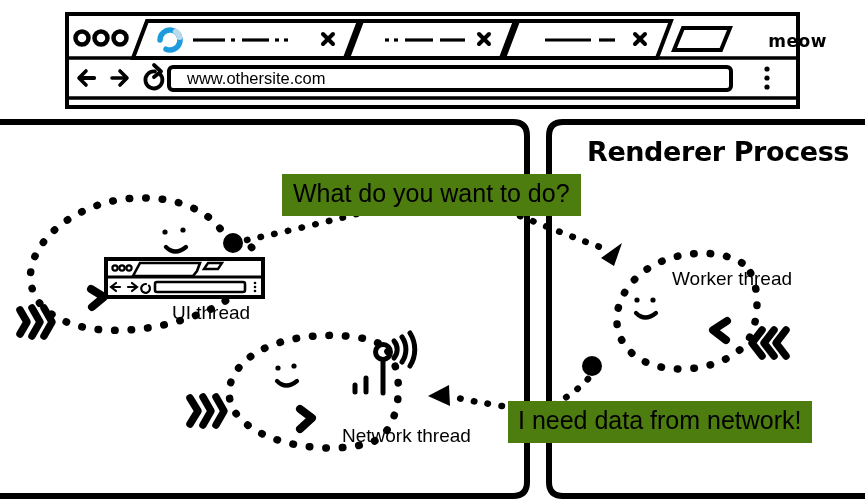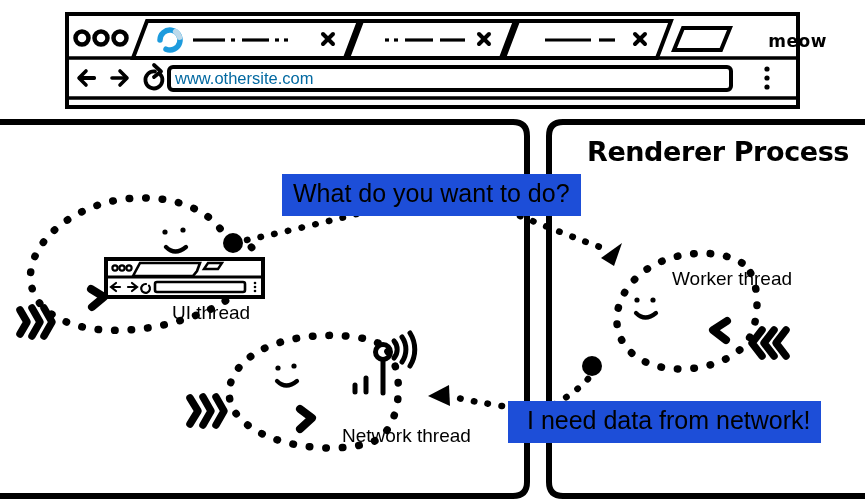--- a/index.html
+++ b/index.html
@@ -28,24 +28,24 @@
     position: absolute;
     right: 12px; top: 19px;
     font-size: 17px;
     letter-spacing: 0.5px;
     font-family: "DejaVu Sans", sans-serif;
     font-weight: 600;
     color: #000;
   }
   .url-text {
     position: absolute;
-    left: 110px; top: 57px;
+    left: 122px; top: 57px;
     font-size: 16.5px;
     font-family: "Liberation Sans", sans-serif;
-    color: #0369a1;
+    color: #000000;
     white-space: nowrap;
   }
 
   
   .panel-title {
     position: absolute;
     font-size: 27px;
     font-weight: bold;
     font-family: "DejaVu Sans", sans-serif;
     letter-spacing: -0.4px;
@@ -64,34 +64,34 @@
     white-space: nowrap;
     color: #000;
   }
   #ui-thread-label { left: 132px; top: 302px; margin-left: 40px; }
   #worker-thread-label { left: 672px; top: 268px; }
   #network-thread-label { left: 342px; top: 425px; }
 
   
   .speech-bubble {
     position: absolute;
-    background: #1d4ed8;
+    background: #4d7c0f;
     color: #000;
     font-family: "Liberation Sans", sans-serif;
     white-space: nowrap;
     line-height: 1;
   }
   #bubble-what-to-do {
     left: 282px; top: 174px;
     padding: 7px 11px 10px 11px;
     font-size: 25px;
   }
   #bubble-need-data {
     left: 508px; top: 401px;
-    padding: 7px 11px 10px 19px;
+    padding: 7px 11px 10px 10px;
     font-size: 25px;
   }
 </style>
 </head>
 <body>
 
 <div class="stage">
 
   <svg class="svg-layer" width="865" height="504">
 

